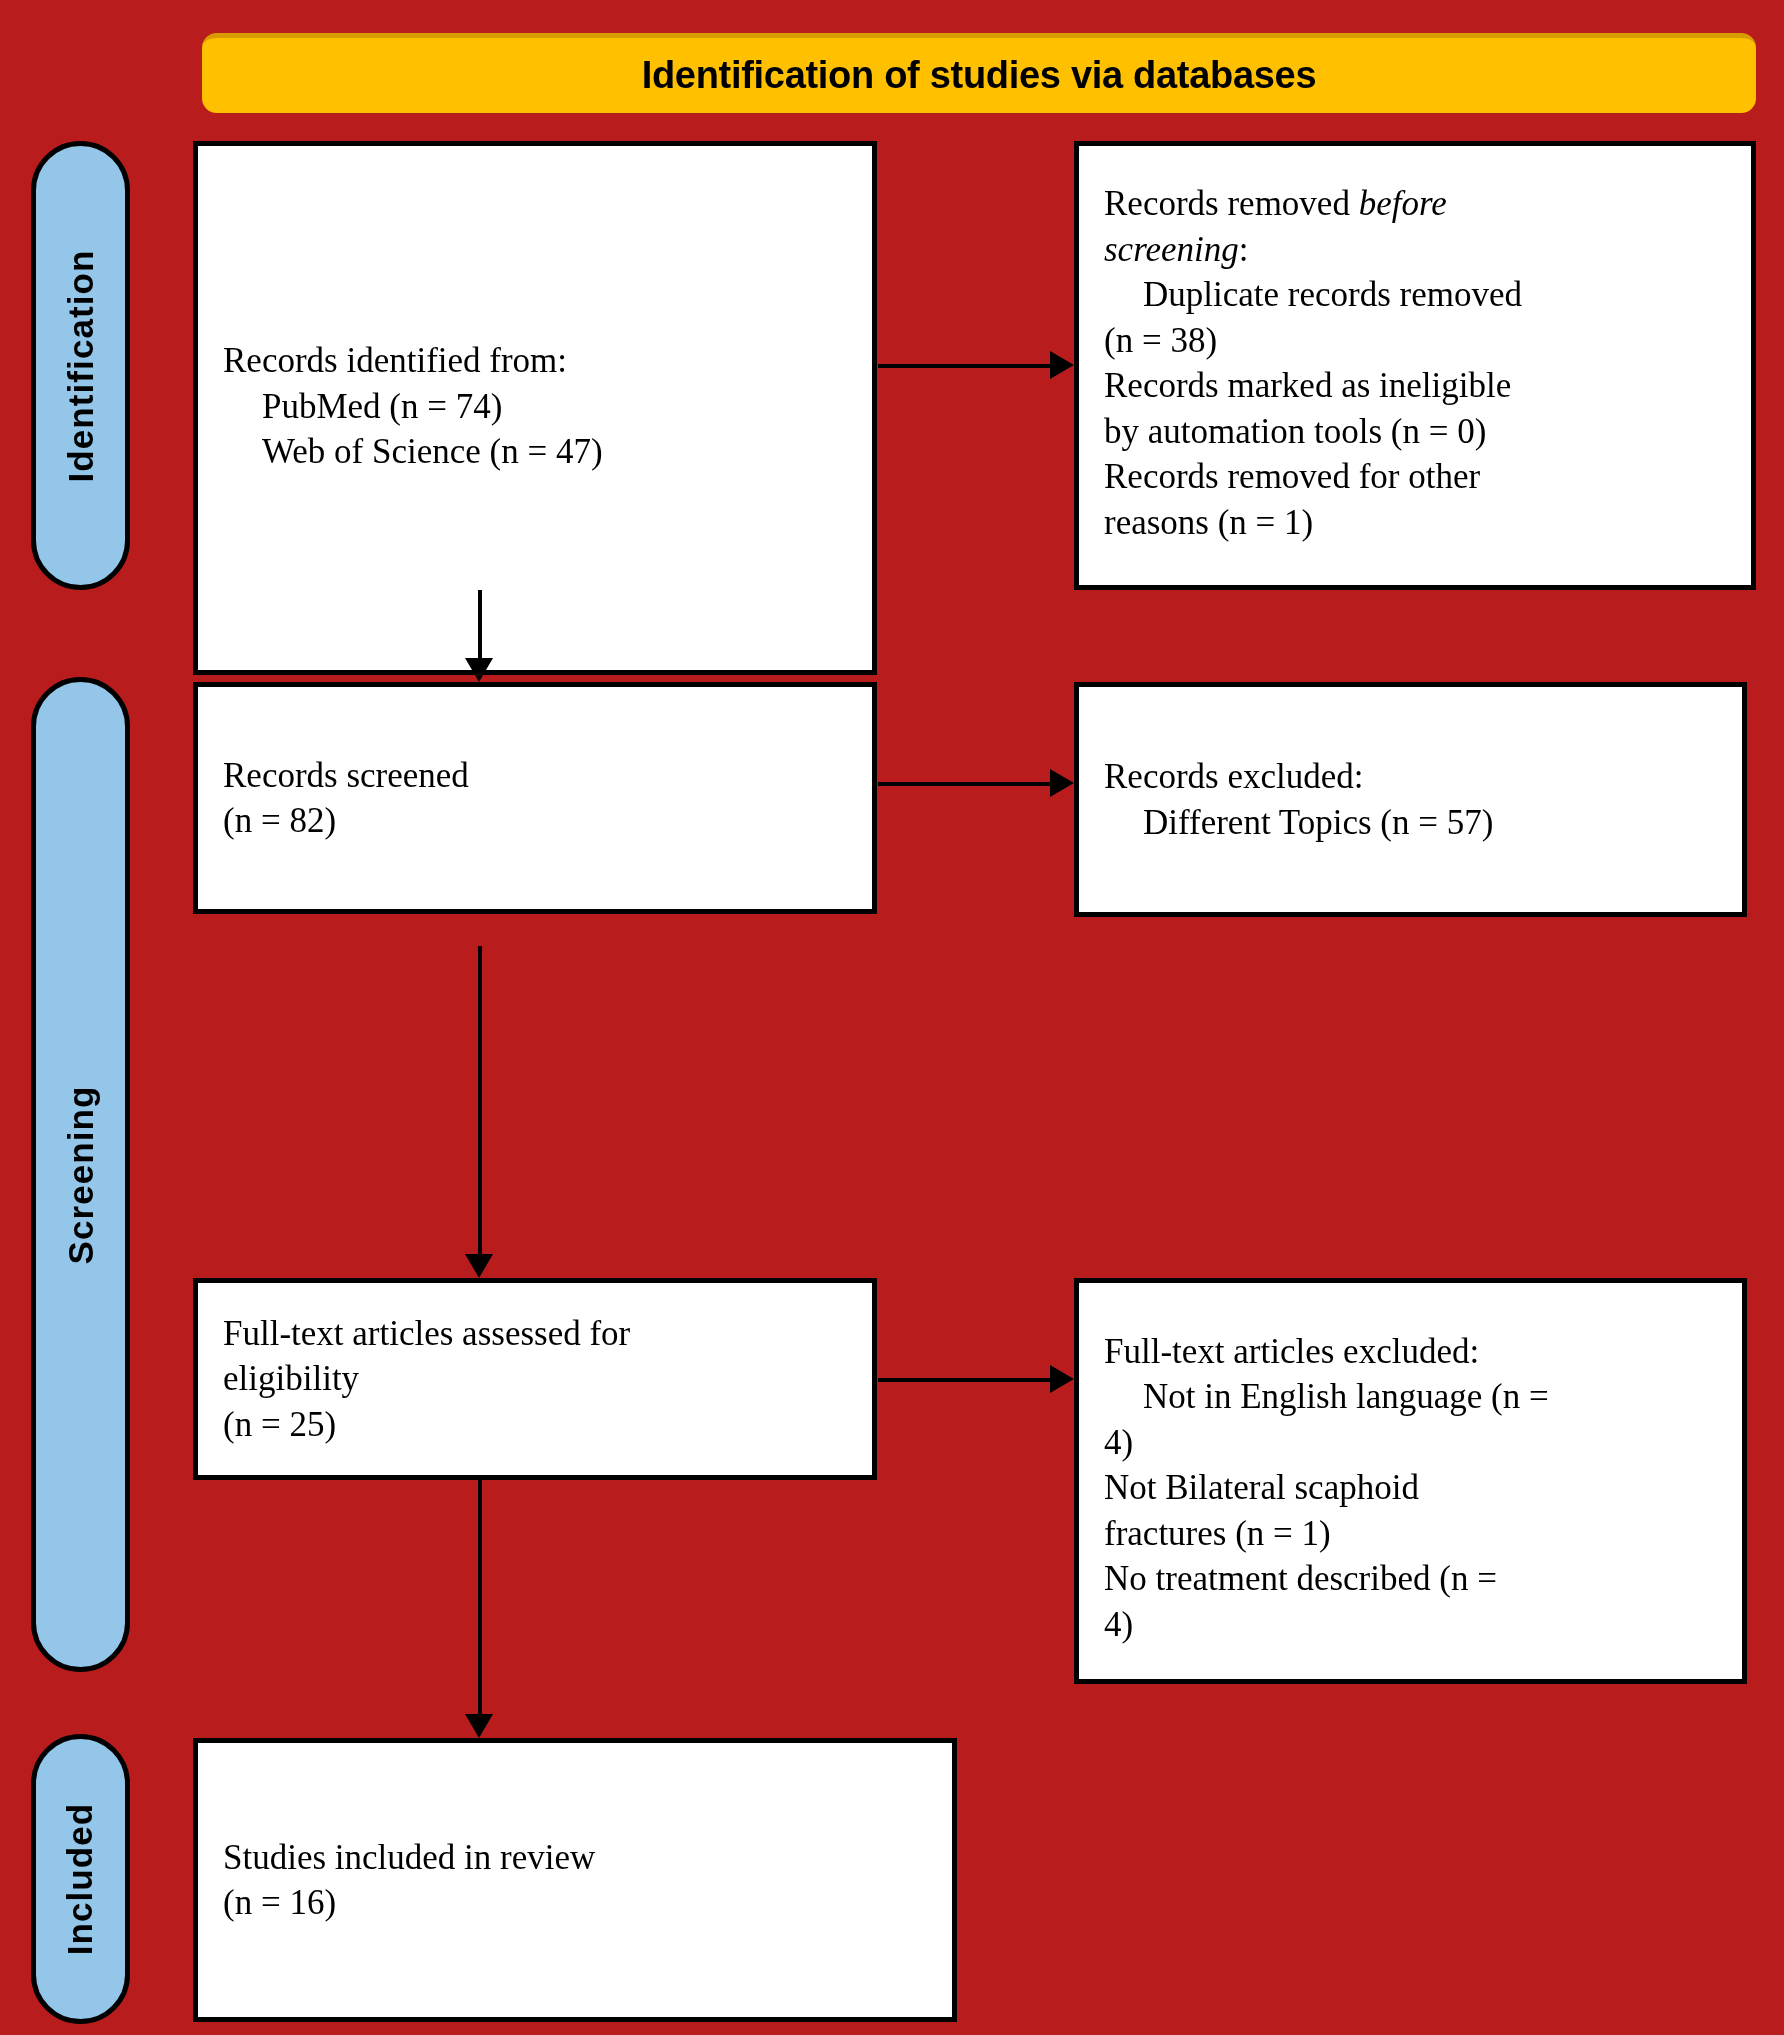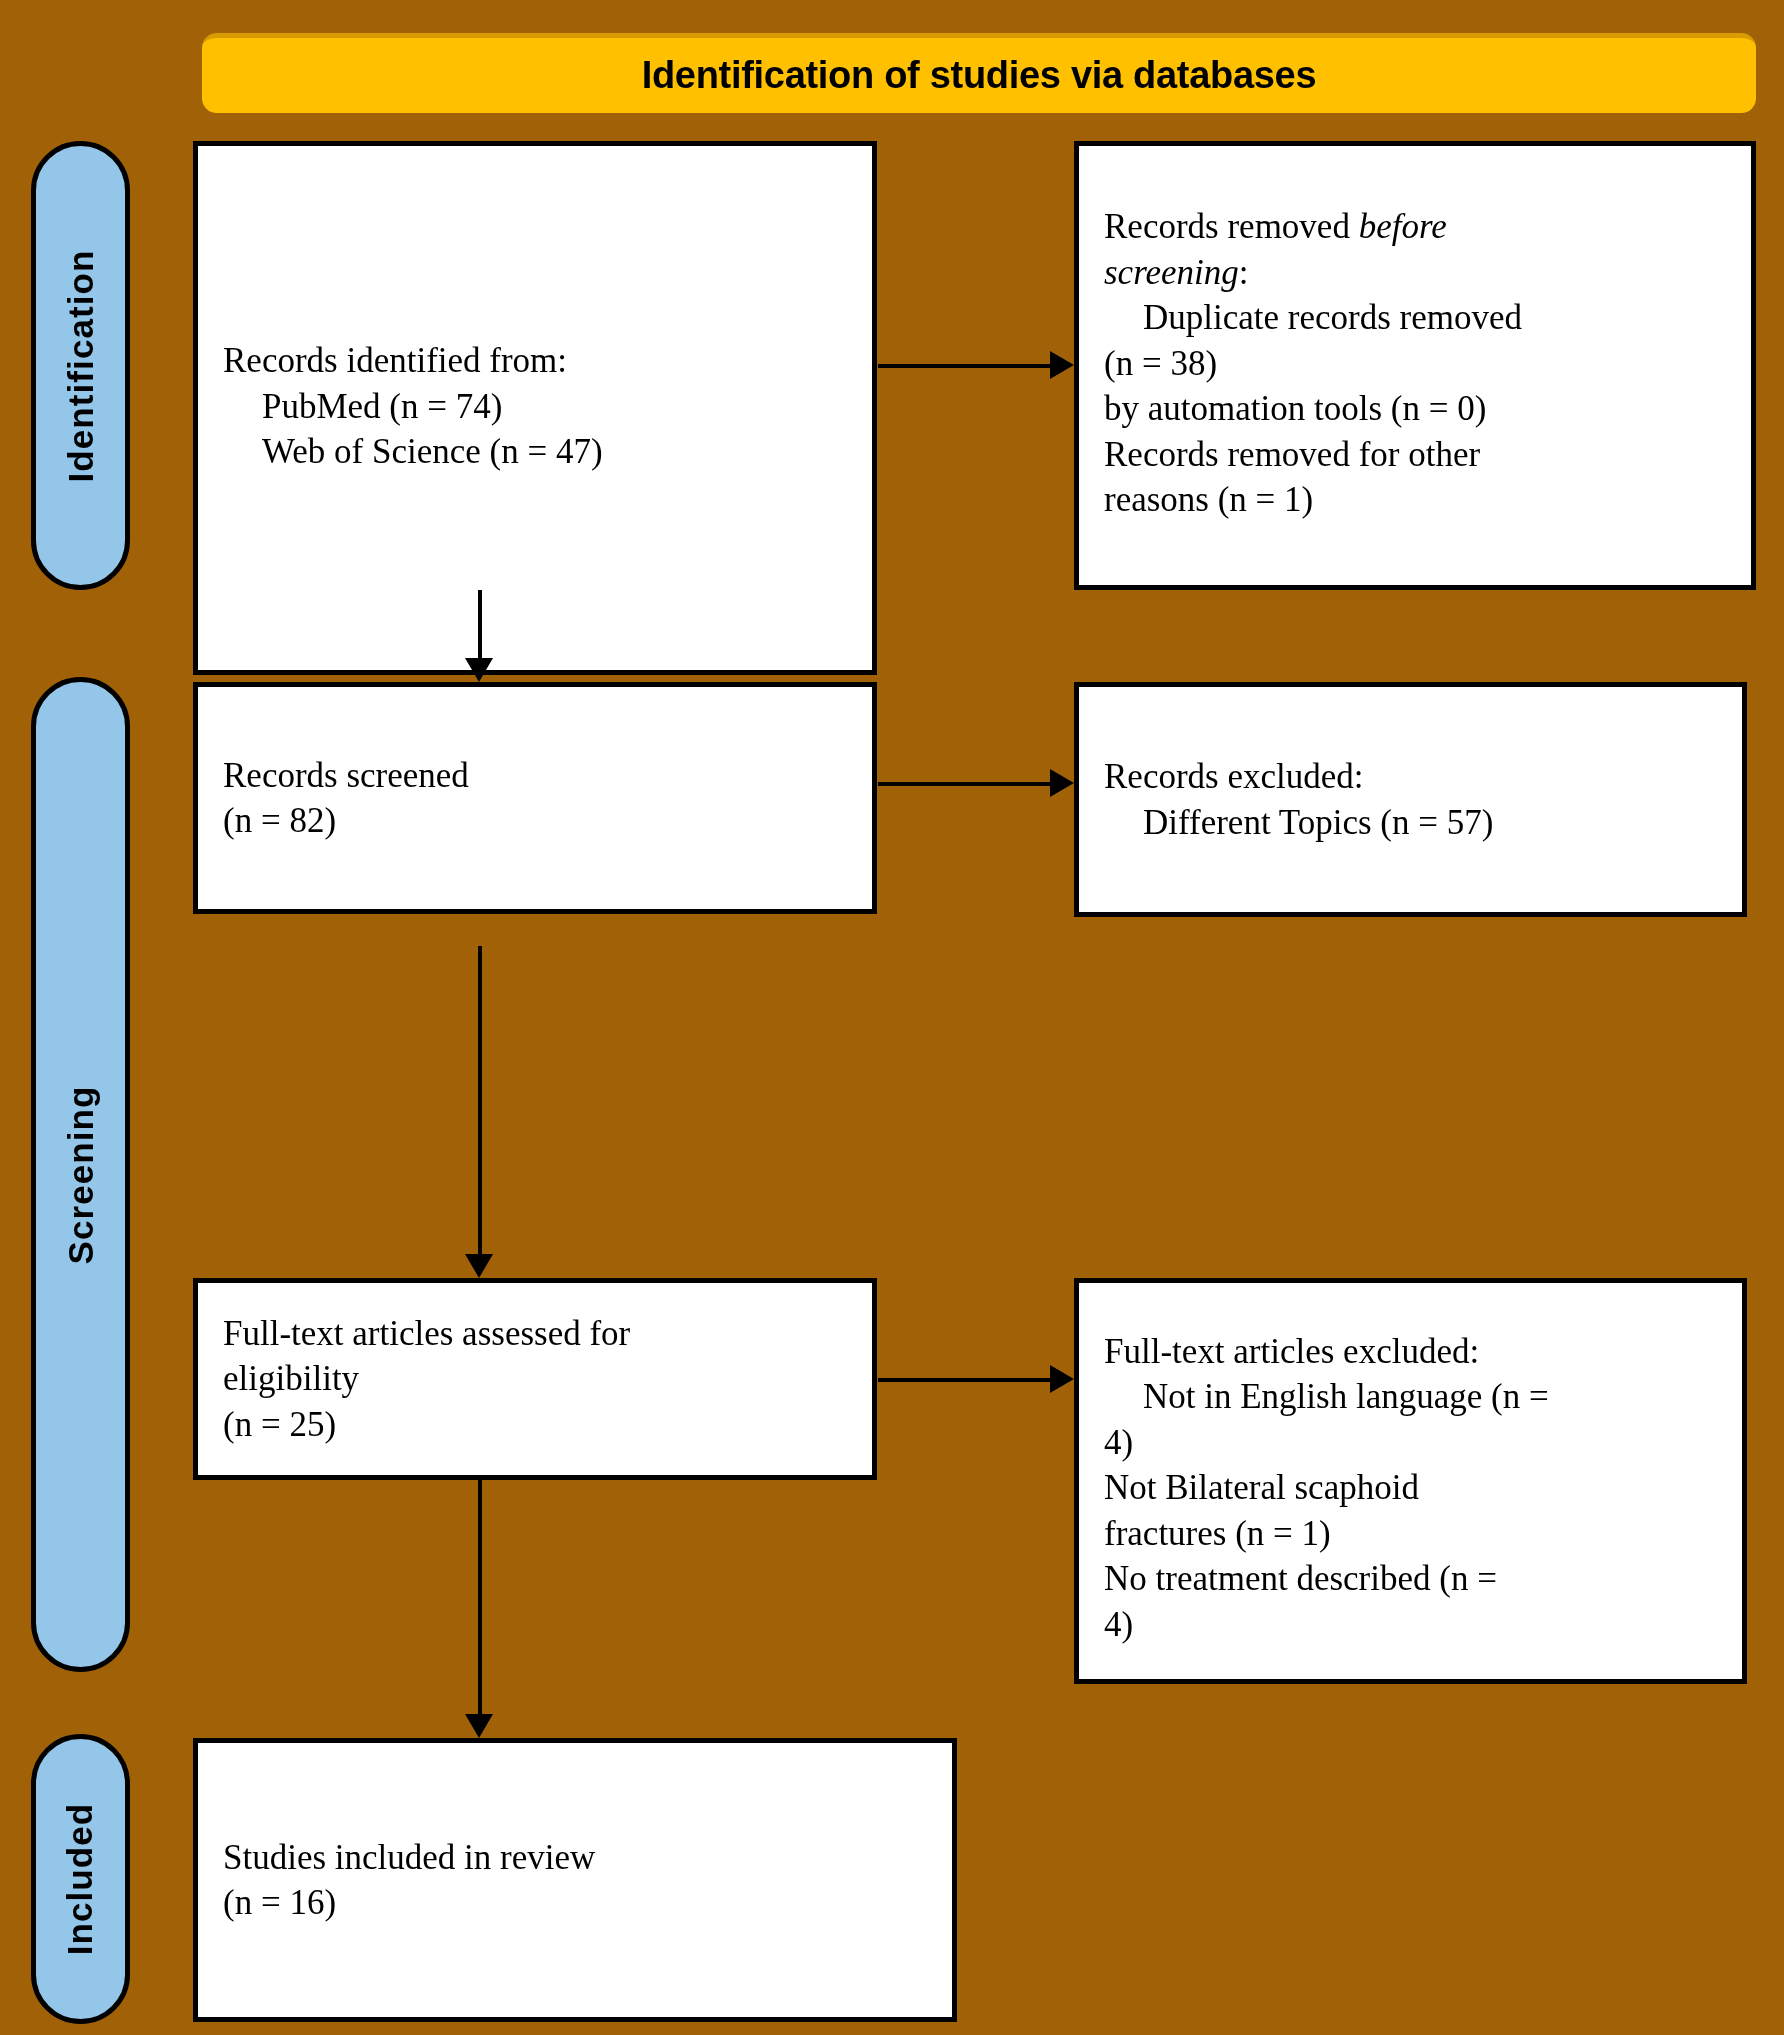--- a/index.html
+++ b/index.html
@@ -10,21 +10,21 @@
   }
   body {
     font-family: "Liberation Sans", sans-serif;
     color: #000000;
   }
 
   #diagram {
     position: relative;
     width: 1784px;
     height: 2035px;
-    background: #a16207;
+    background: #b91c1c;
     overflow: hidden;
   }
 
   
   .header-banner {
     position: absolute;
     left: 202px;
     top: 33px;
     width: 1554px;
     height: 80px;
@@ -187,20 +187,21 @@
       <div class="line indent">Web of Science (n = 47)</div>
     </div>
   </div>
 
   <div class="flow-box" id="box-removed">
     <div class="boxbody">
       <div class="line"><span>Records removed </span><span class="em">before</span></div>
       <div class="line"><span class="em">screening</span><span>:</span></div>
       <div class="line indent">Duplicate records removed</div>
       <div class="line">(n = 38)</div>
+      <div class="line">Records marked as ineligible</div>
       <div class="line">by automation tools (n = 0)</div>
       <div class="line">Records removed for other</div>
       <div class="line">reasons (n = 1)</div>
     </div>
   </div>
 
   <div class="flow-box" id="box-screened">
     <div class="boxbody">
       <div class="line">Records screened</div>
       <div class="line">(n = 82)</div>

